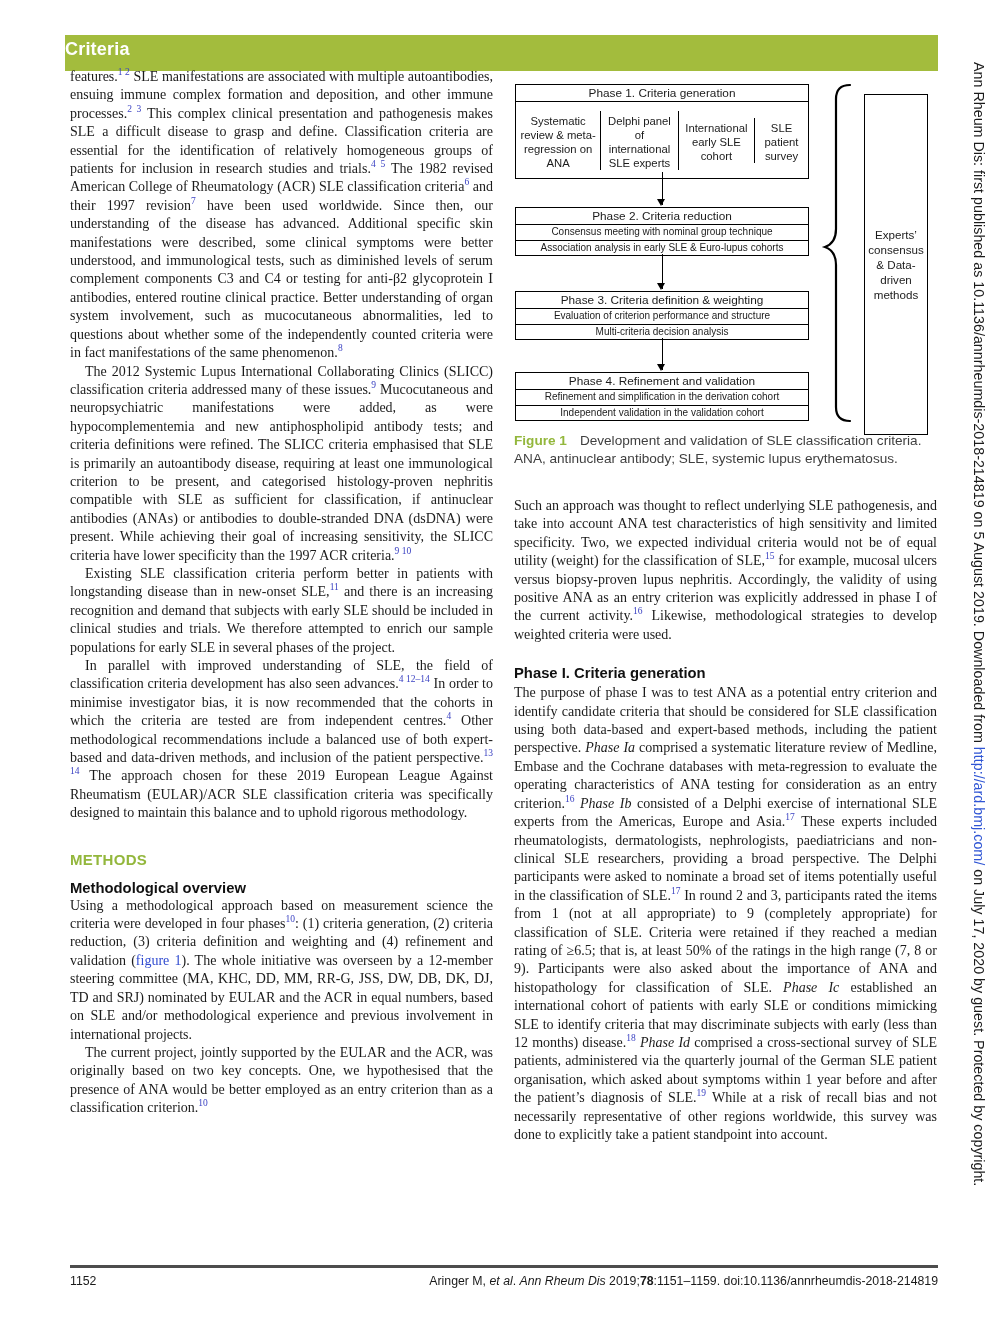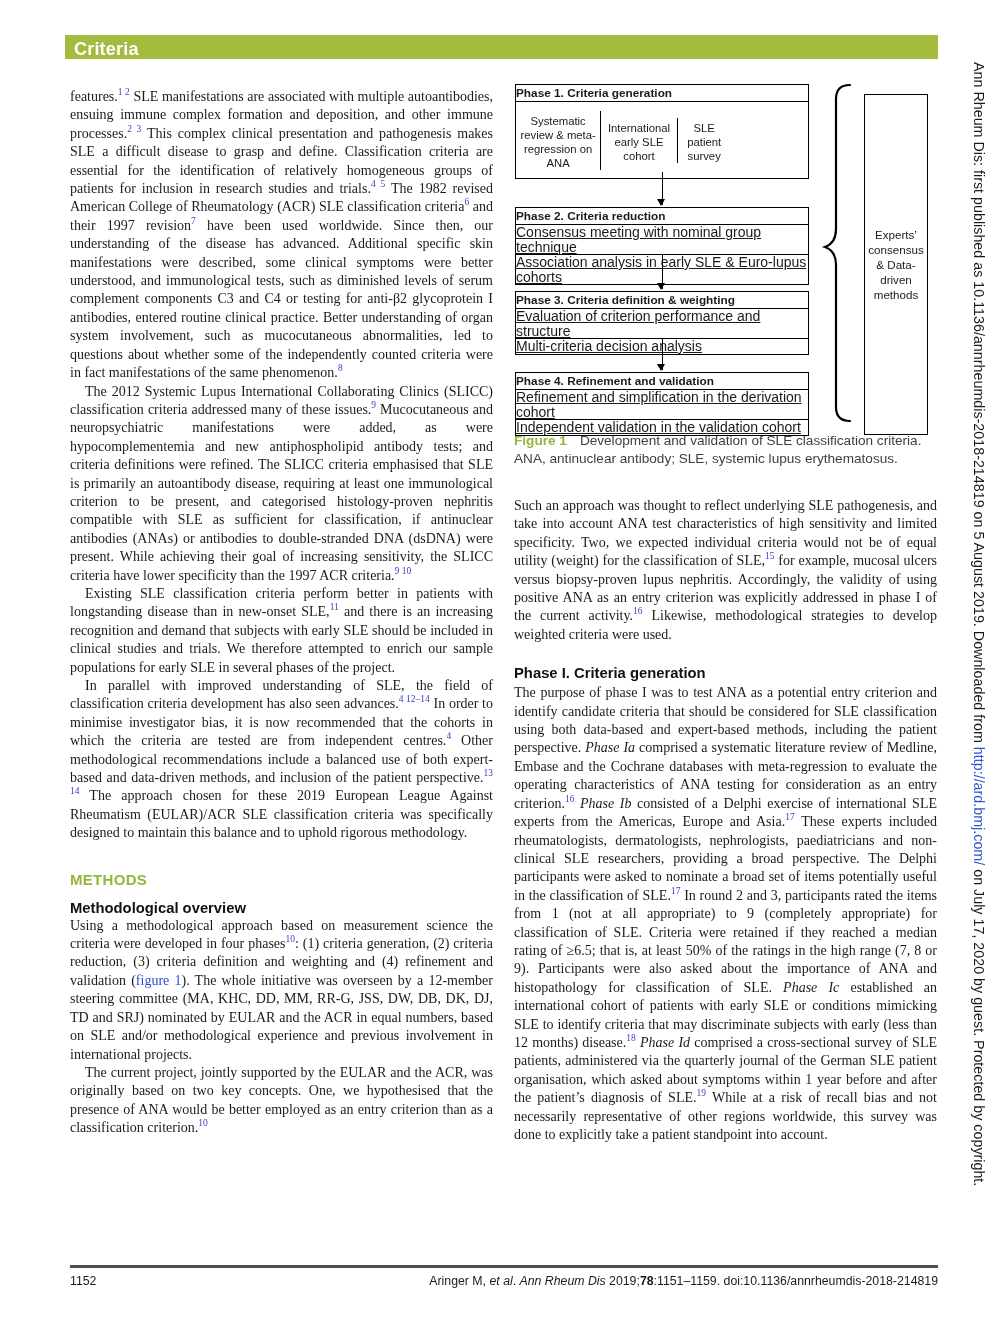--- a/index.html
+++ b/index.html
@@ -1,54 +1,54 @@
 <!DOCTYPE html>
 <html><head>
 <meta charset="utf-8">
 <style>
   html,body{margin:0;padding:0;background:#ffffff;}
   body{width:1000px;height:1333px;position:relative;overflow:hidden;
        font-family:"Liberation Serif", serif;color:#1b1b1b;}
   .page{position:absolute;inset:0;background:#fff;}
 
   
-  .banner{position:absolute;left:65px;top:35px;width:873px;height:24px;
+  .banner{position:absolute;left:65px;top:35px;width:873px;height:36px;
           background:#a3bc3d;color:#fff;font-family:"Liberation Sans",sans-serif;
-          font-weight:bold;font-size:18px;line-height:28px;padding-left:9px;
+          font-weight:bold;font-size:18px;line-height:28px;
           box-sizing:border-box;letter-spacing:.2px;}
 
   
   .col{position:absolute;width:423px;}
-  .col.leftcol{left:70px;top:88px;}
+  .col.leftcol{left:70px;top:68px;}
   .col.rightcol{left:514px;top:497px;}
   p.body{margin:0;font-size:14px;line-height:18.4px;text-align:justify;}
   p.body.ind{text-indent:15px;}
   sup.ref{color:#3a41c2;font-size:9.5px;line-height:0;cursor:pointer;}
   .tlink{color:#2f4ad0;cursor:pointer;}
   h2.methods{margin:28px 0 12px 0;font-family:"Liberation Sans",sans-serif;
              font-size:15px;font-weight:bold;color:#93b73c;letter-spacing:.3px;}
   h3.sub{margin:2px 0 1px 0;font-family:"Liberation Sans",sans-serif;
          font-size:14.8px;font-weight:bold;color:#111;}
   .rightcol h3.sub{margin-top:21px;margin-bottom:3px;}
 
   
   .figure{position:absolute;left:514px;top:82px;width:424px;height:410px;
           font-family:"Liberation Sans",sans-serif;}
   .fc{position:absolute;left:1px;width:294px;border:1.6px solid #000;
       box-sizing:border-box;background:#fff;}
-  .fc-title{font-weight:bold;font-size:11.8px;text-align:left;
+  .fc-title{font-weight:normal;font-size:11.8px;text-align:center;
             border-bottom:1.3px solid #000;padding:1px 0;}
   .fc-cells{display:flex;height:76px;align-items:center;}
   .fc-cell{border-right:1.3px solid #000;font-size:11.3px;line-height:14px;
            text-align:center;padding:3px 2px 0 2px;box-sizing:border-box;}
   .fc-cell:last-child{border-right:none;}
   .fc-cell.c1{width:29.2%;} .fc-cell.c2{width:26.5%;}
   .fc-cell.c3{width:26.2%;} .fc-cell.c4{width:18.1%;}
-  .fc-row{font-size:14px;line-height:14.5px;text-align:left;
-          border-bottom:1.3px solid #000;padding:0;text-decoration:underline;}
+  .fc-row{font-size:10px;line-height:14.5px;text-align:center;
+          border-bottom:1.3px solid #000;padding:0;}
   .fc-row:last-child{border-bottom:none;}
   .p1box{top:2px;}
   .p2box{top:125px;} .p3box{top:209px;} .p4box{top:290px;}
   .arrow{position:absolute;left:148px;width:0;border-left:1.7px solid #000;}
   .arrow::after{content:"";position:absolute;left:-5.6px;bottom:-1px;
                 border:4.5px solid transparent;border-top:7px solid #000;border-bottom:none;}
   .a1{top:90px;height:33px;} .a2{top:172px;height:35px;} .a3{top:256px;height:32px;}
   .brace{position:absolute;left:306px;top:1px;}
   .sidebox{position:absolute;left:350px;top:0px;width:64px;height:341px;
            border:1.6px solid #000;box-sizing:border-box;display:flex;
@@ -90,20 +90,21 @@
     <h3 class="sub">Methodological overview</h3>
     <p class="body">Using a methodological approach based on measurement science the criteria were developed in four phases<sup class="ref">10</sup>: (1) criteria generation, (2) criteria reduction, (3) criteria definition and weighting and (4) refinement and validation (<span class="tlink">figure 1</span>). The whole initiative was overseen by a 12-member steering committee (MA, KHC, DD, MM, RR-G, JSS, DW, DB, DK, DJ, TD and SRJ) nominated by EULAR and the ACR in equal numbers, based on SLE and/or methodological experience and previous involvement in international projects.</p>
     <p class="body ind">The current project, jointly supported by the EULAR and the ACR, was originally based on two key concepts. One, we hypothesised that the presence of ANA would be better employed as an entry criterion than as a classification criterion.<sup class="ref">10</sup></p>
   </div>
 
   <div class="figure">
     <div class="fc p1box">
       <div class="fc-title">Phase 1. Criteria generation</div>
       <div class="fc-cells">
         <div class="fc-cell c1">Systematic review &amp; meta-regression on ANA</div>
+        <div class="fc-cell c2">Delphi panel of international SLE experts</div>
         <div class="fc-cell c3">International early SLE cohort</div>
         <div class="fc-cell c4">SLE patient survey</div>
       </div>
     </div>
     <div class="arrow a1"></div>
     <div class="fc p2box">
       <div class="fc-title">Phase 2. Criteria reduction</div>
       <div class="fc-row">Consensus meeting with nominal group technique</div>
       <div class="fc-row">Association analysis in early SLE &amp; Euro-lupus cohorts</div>
     </div>

